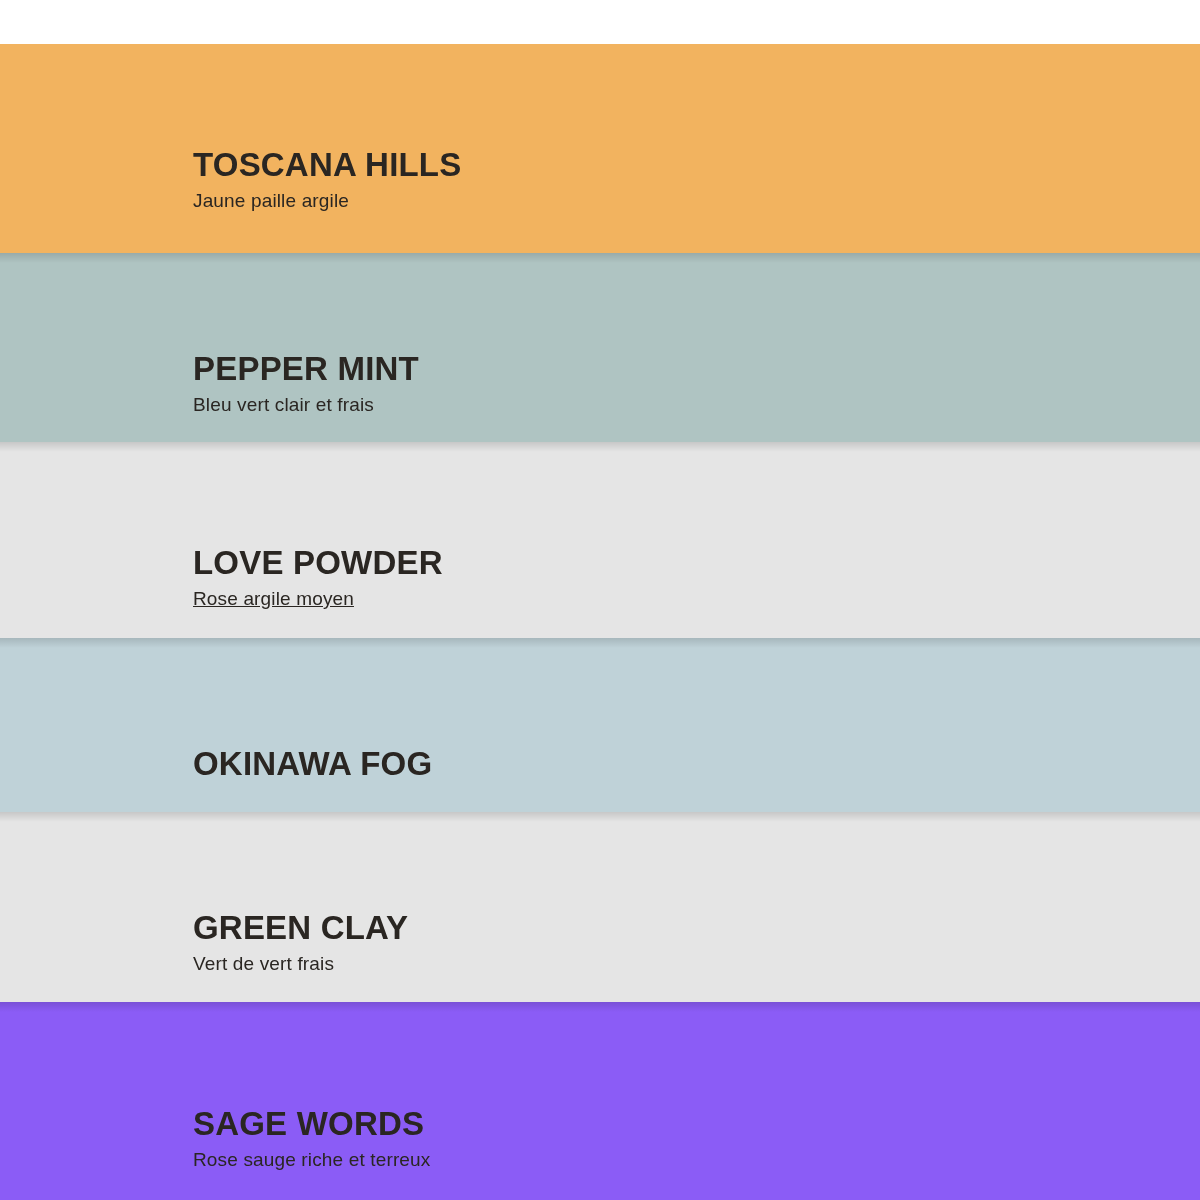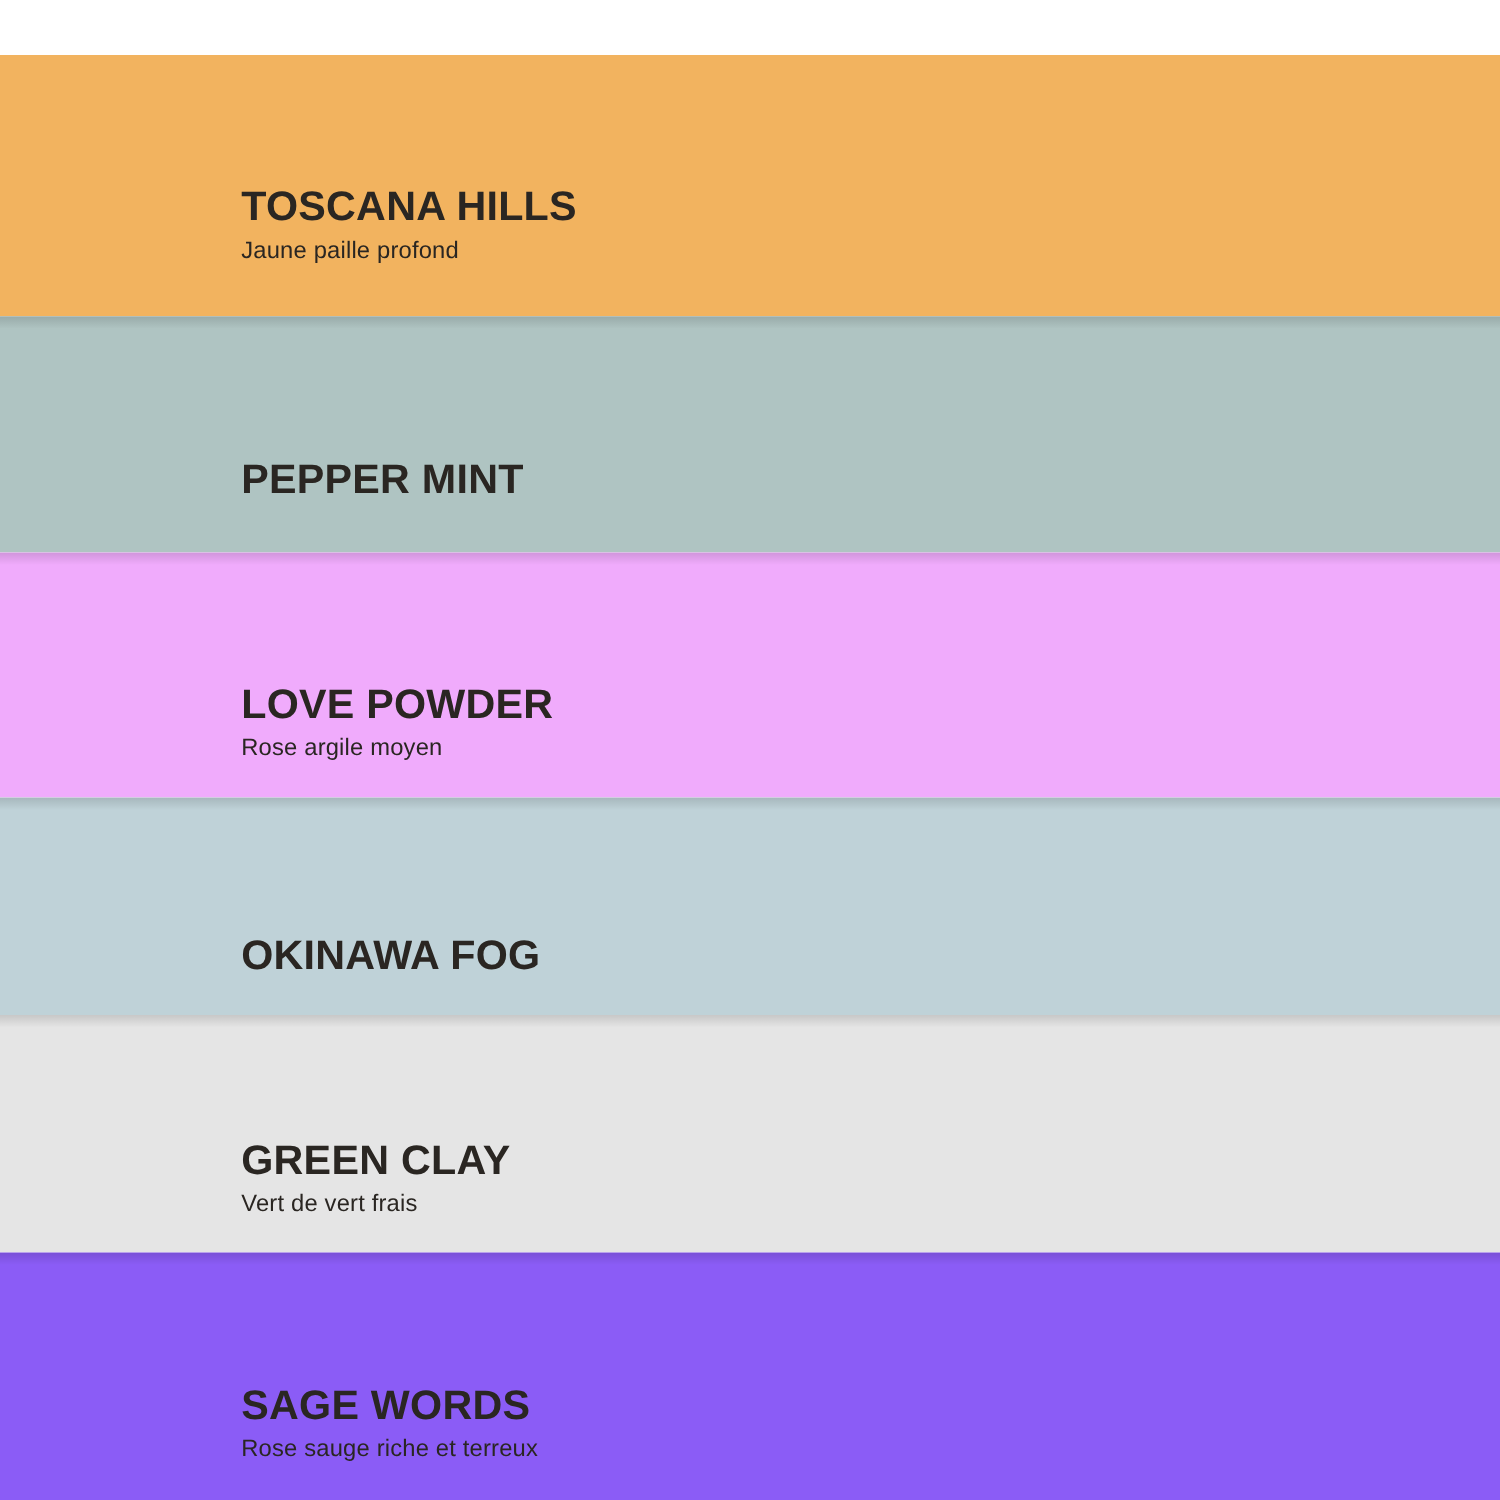--- a/index.html
+++ b/index.html
@@ -73,32 +73,33 @@
     white-space: nowrap;
   }
 </style>
 </head>
 <body>
 
 <div class="palette" id="palette-root">
     <div class="swatch" style="background: rgb(242, 179, 95); height: 213px; padding-top: 62px; margin-top: 44px;">
       <div class="swatch-text">
         <div class="swatch-name" style="color: rgb(42, 38, 34);">TOSCANA HILLS</div>
-        <div class="swatch-desc" style="color: rgb(42, 38, 34);">Jaune paille profond</div>
+        <div class="swatch-desc" style="color: rgb(42, 38, 34);">Jaune paille argile</div>
       </div>
     </div>
     <div class="swatch" style="background: rgb(175, 196, 194); height: 192px; padding-top: 72px;">
       <div class="swatch-text">
         <div class="swatch-name" style="color: rgb(42, 38, 34);">PEPPER MINT</div>
+        <div class="swatch-desc" style="color: rgb(42, 38, 34);">Bleu vert clair et frais</div>
       </div>
     </div>
-    <div class="swatch" style="background: #f0abfc; height: 199px; padding-top: 75px;">
+    <div class="swatch" style="background: #e5e5e5; height: 199px; padding-top: 75px;">
       <div class="swatch-text">
         <div class="swatch-name" style="color: rgb(42, 38, 34);">LOVE POWDER</div>
-        <div class="swatch-desc" style="color: rgb(42, 38, 34);">Rose argile moyen</div>
+        <div class="swatch-desc" style="color: rgb(42, 38, 34); text-decoration: underline;">Rose argile moyen</div>
       </div>
     </div>
     <div class="swatch" style="background: rgb(191, 210, 216); height: 176px; padding-top: 78px;">
       <div class="swatch-text">
         <div class="swatch-name" style="color: rgb(42, 38, 34);">OKINAWA FOG</div>
       </div>
     </div>
     <div class="swatch" style="background: #e5e5e5; height: 193px; padding-top: 72px;">
       <div class="swatch-text">
         <div class="swatch-name" style="color: rgb(42, 38, 34);">GREEN CLAY</div>

